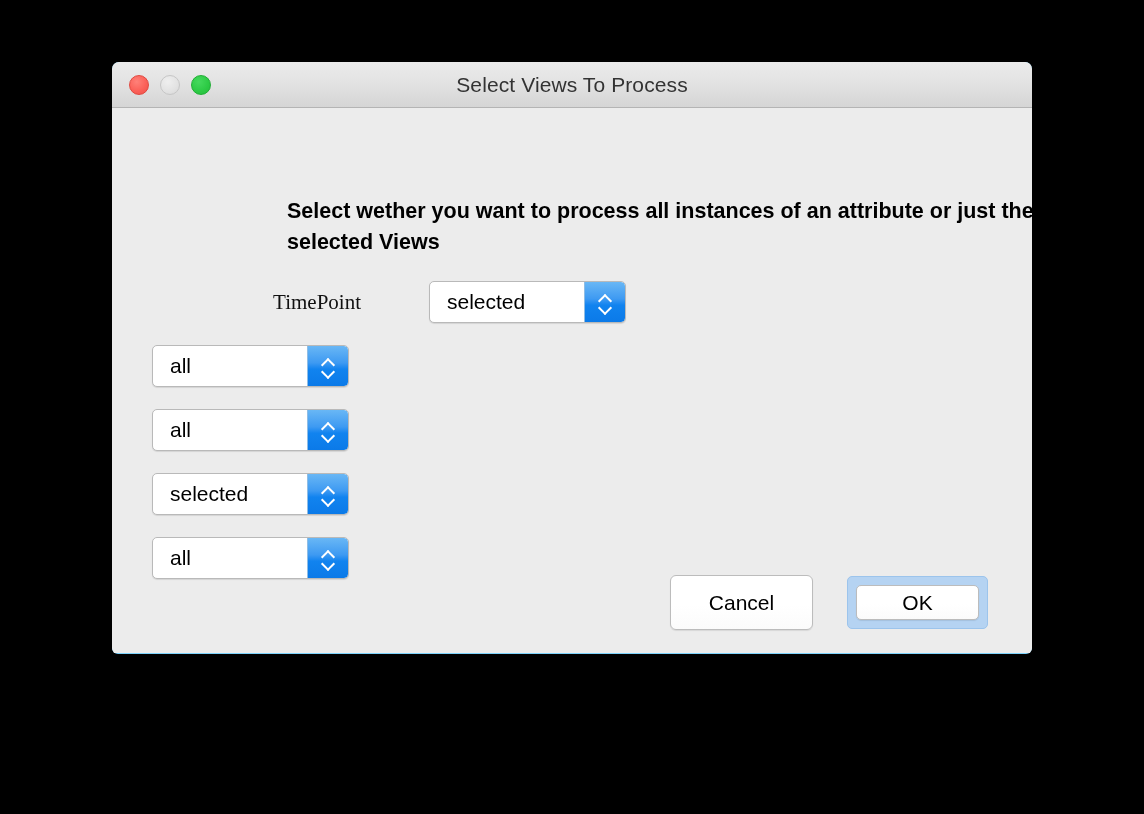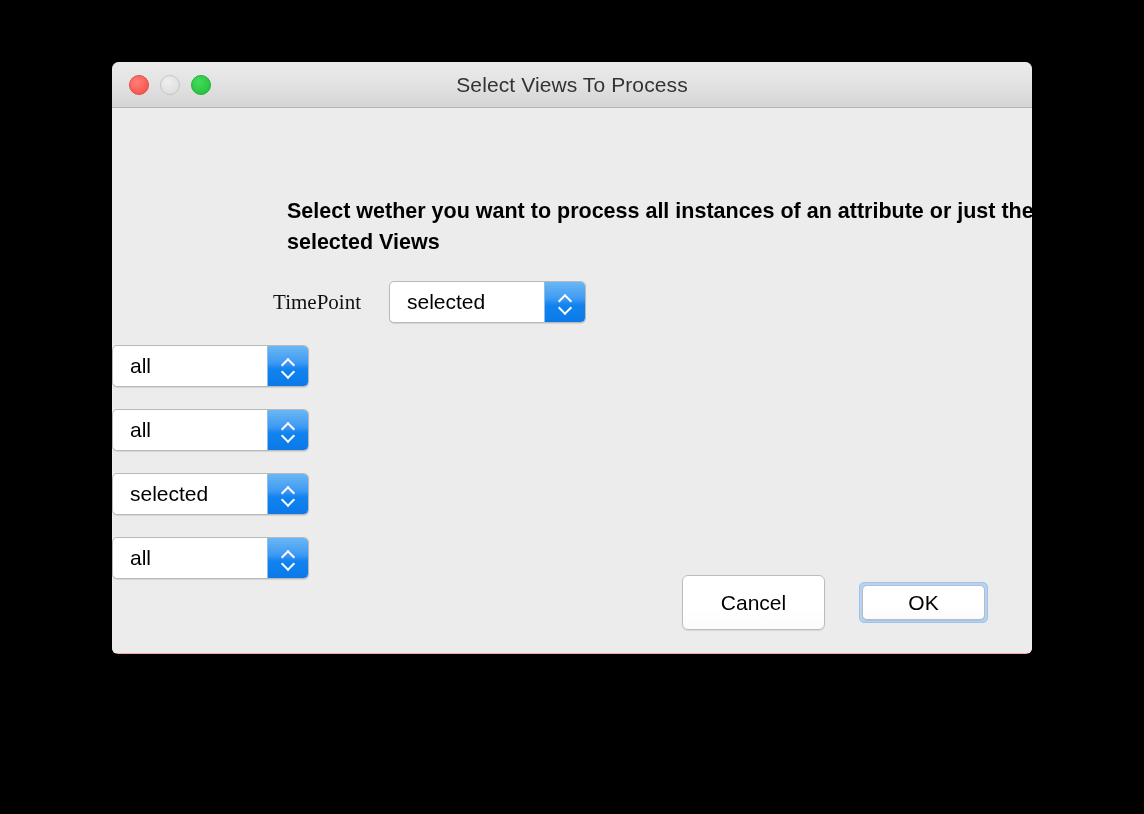--- a/index.html
+++ b/index.html
@@ -19,21 +19,21 @@
     background: #000000;
   }
 
   
   .dialog {
     position: absolute;
     left: 112px;
     top: 62px;
     width: 920px;
     height: 592px;
-    background: #fca5a5;
+    background: #7dd3fc;
     border-radius: 7px 7px 6px 6px;
     overflow: hidden;
     box-shadow: 0 2px 5px rgba(0,0,0,0.35);
   }
 
   
   .titlebar {
     position: relative;
     height: 46px;
     background: linear-gradient(to bottom, #ebebeb 0%, #e3e3e3 45%, #d5d5d5 100%);
@@ -134,20 +134,21 @@
     width: 197px;
     height: 42px;
     background: #ffffff;
     border: 1px solid #b9b9b9;
     border-radius: 5px;
     box-sizing: border-box;
     box-shadow: 0 1px 1px rgba(0,0,0,0.10);
     display: flex;
     align-items: center;
     overflow: hidden;
+    margin-left: 40px;
   }
 
   .combo-value {
     flex: 1;
     padding-left: 17px;
     font-size: 21px;
     color: #000000;
     font-family: "Liberation Sans", sans-serif;
     white-space: nowrap;
     overflow: hidden;
@@ -206,21 +207,21 @@
     font-family: "Liberation Sans", sans-serif;
     display: flex;
     align-items: center;
     justify-content: center;
     box-sizing: border-box;
     box-shadow: 0 1px 1px rgba(0,0,0,0.09);
     cursor: default;
   }
 
   .btn-default-wrap {
-    padding: 2px;
+    padding: 8px;
     border: 1px solid #9cc4ec;
     border-radius: 5px;
     background: #b5d3f2;
     box-sizing: border-box;
   }
   .btn-default-wrap .btn {
     min-width: 123px;
     height: 35px;
     border-radius: 5px;
   }

